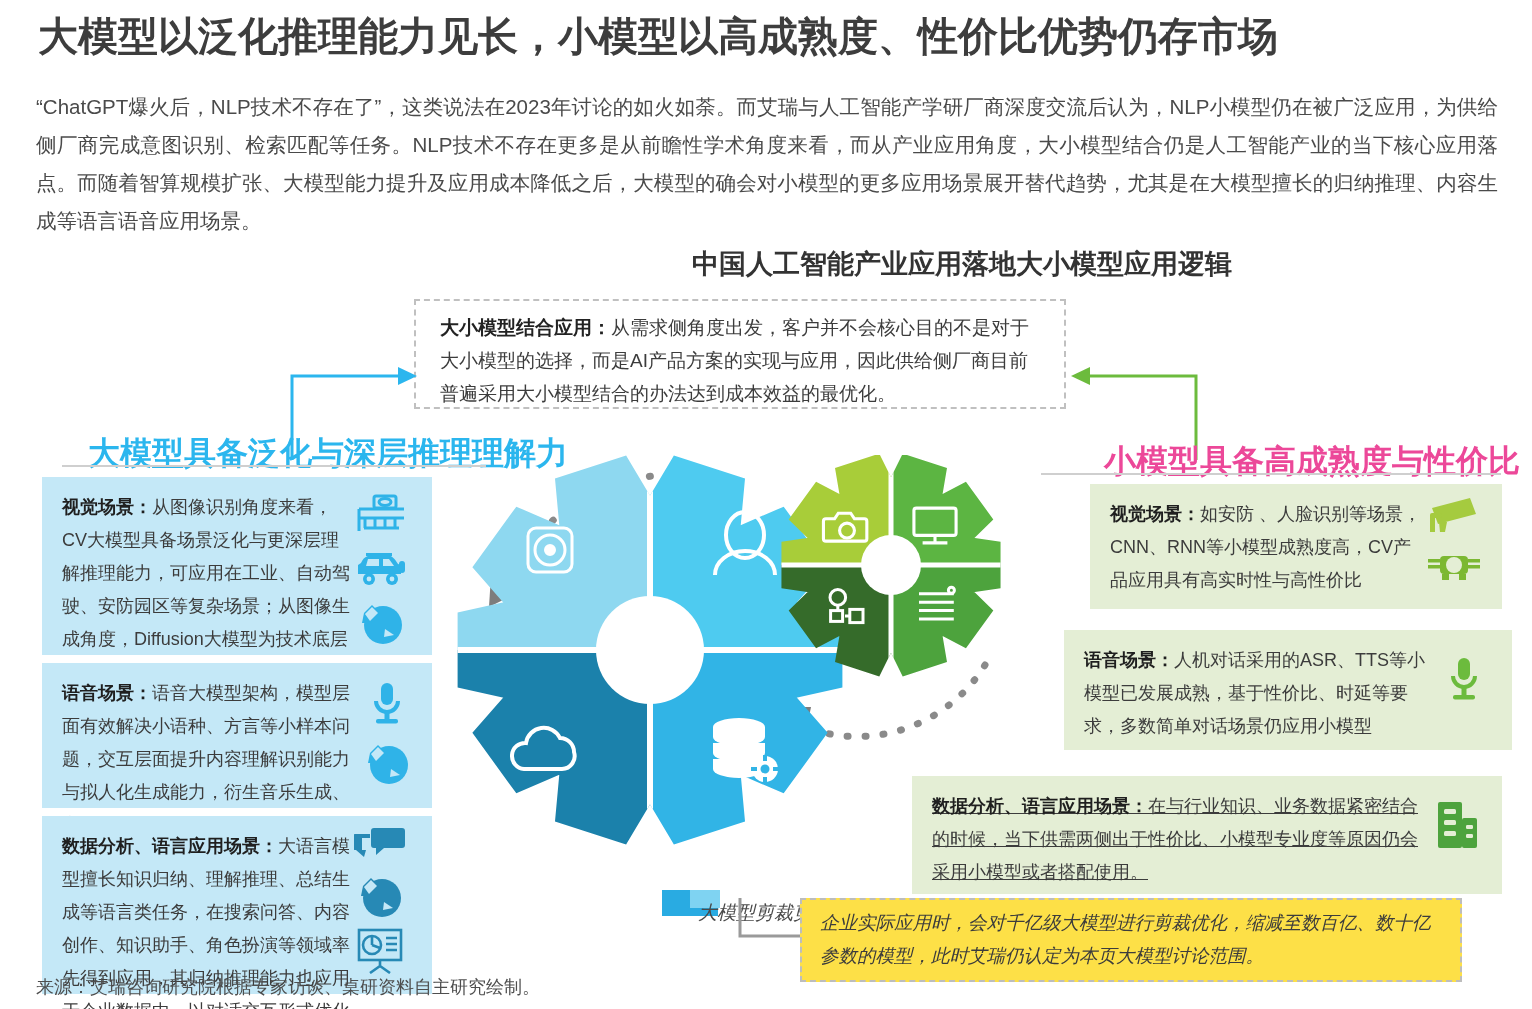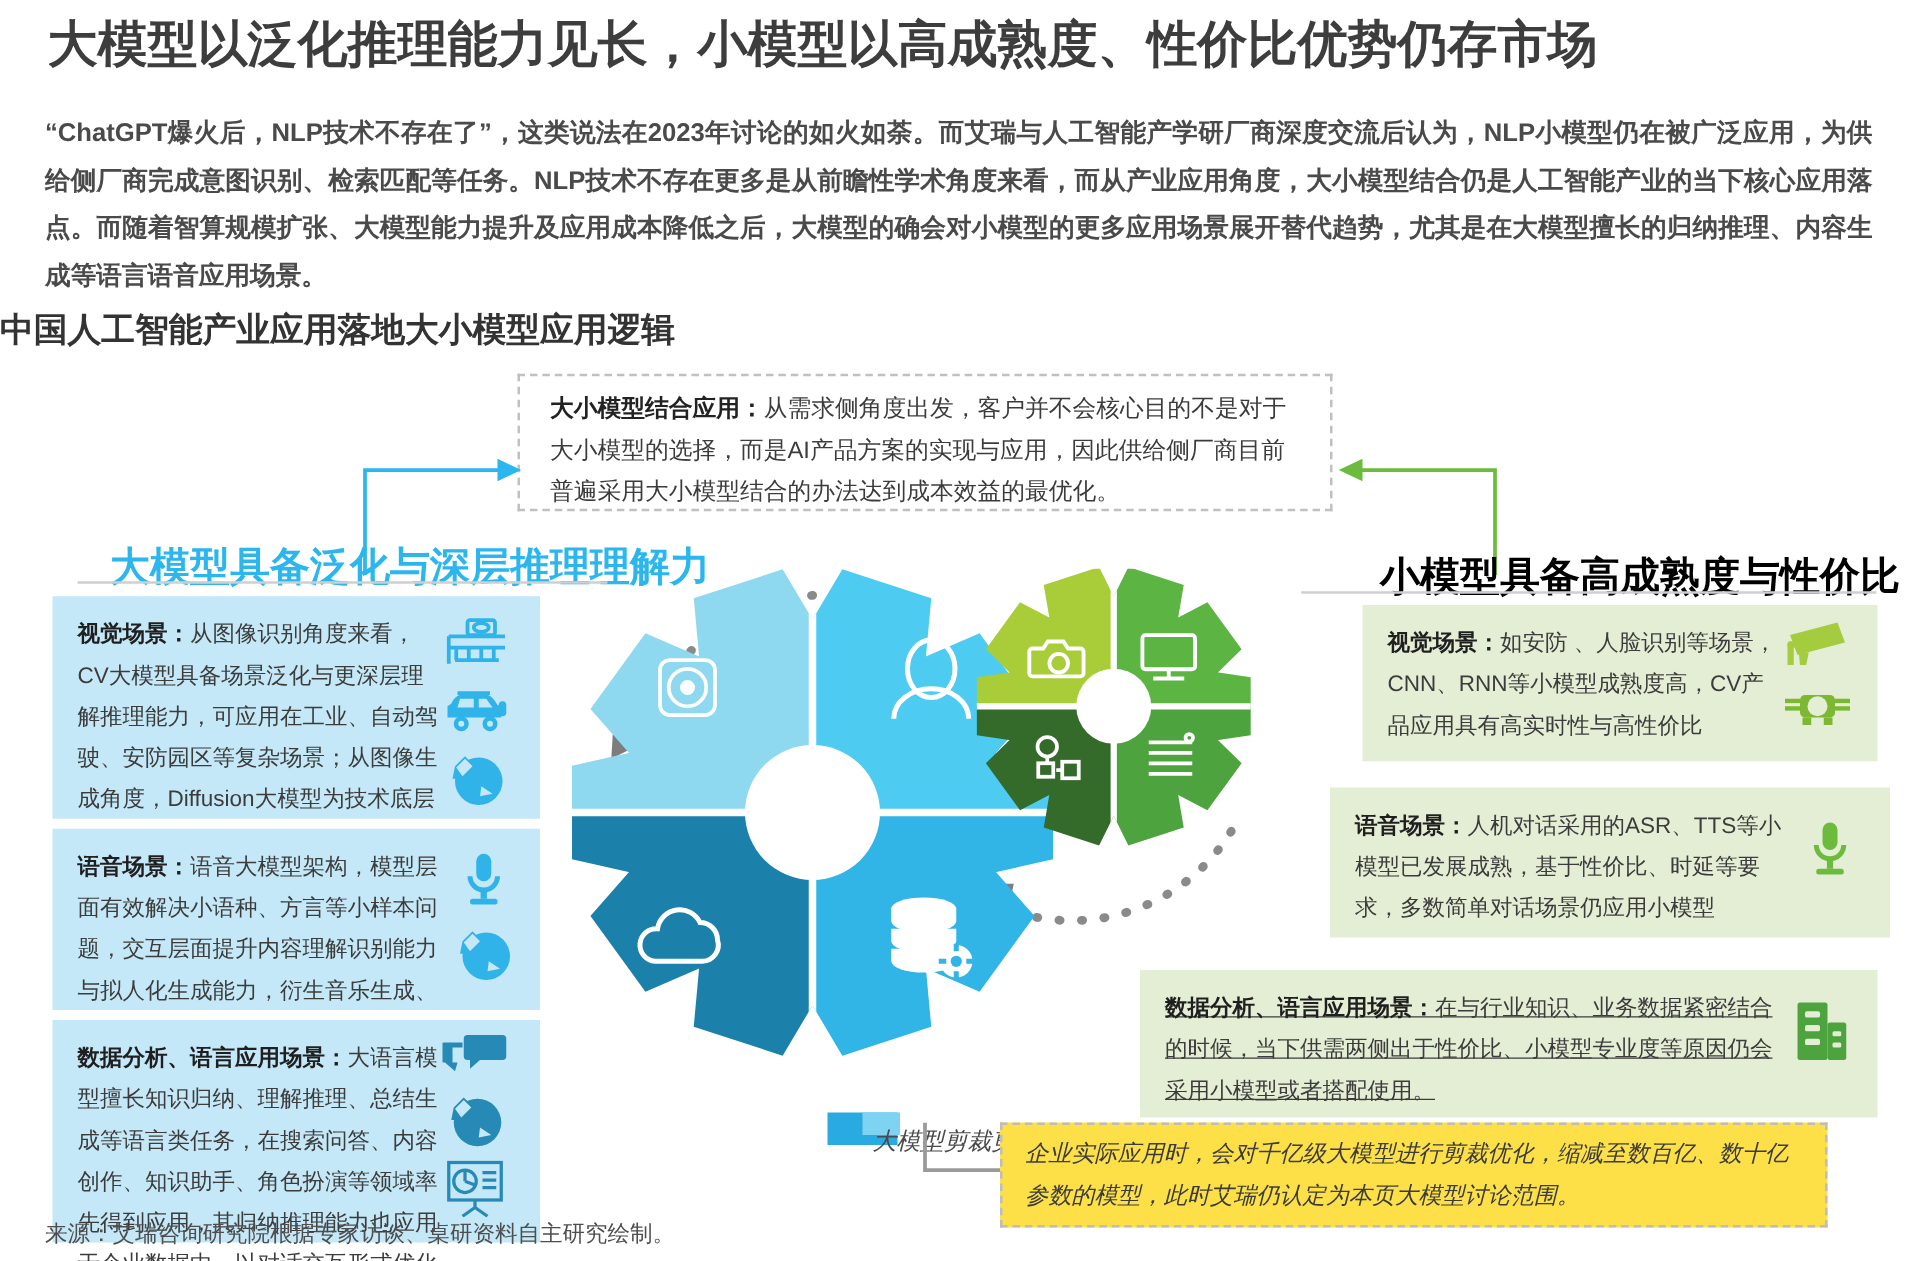--- a/index.html
+++ b/index.html
@@ -16,27 +16,26 @@
   
   .headline{
     position:absolute;left:38px;top:10px;width:1460px;
     font-size:40px;font-weight:bold;color:#3d3d3d;
     letter-spacing:0px;line-height:52px;white-space:nowrap;
   }
   .lede{
     position:absolute;left:36px;top:88px;width:1462px;
     font-size:20.5px;line-height:38px;color:#4a4a4a;
     text-align:justify;
-    font-weight:bold;
   }
   .lede p{margin:0;text-indent:0;}
 
   
   .chart-title{
-    position:absolute;left:0;top:246px;width:1232px;text-align:left;
+    position:absolute;left:0;top:246px;width:1232px;text-align:right;
     font-size:27px;font-weight:bold;color:#333;
   }
 
   
   .top-callout{
     position:absolute;left:414px;top:299px;width:652px;height:110px;
     border:2px dashed #c0c0c0;
     background:#ffffff;
     padding:10px 18px 10px 24px;
     box-sizing:border-box;
@@ -46,21 +45,21 @@
 
   
   .arrow-blue{position:absolute;left:286px;top:350px;width:132px;height:112px;}
   .arrow-green{position:absolute;left:1066px;top:350px;width:136px;height:112px;}
 
   
   .col-head{
     position:absolute;font-size:32px;font-weight:bold;white-space:nowrap;
   }
   .col-head-l{left:88px;top:432px;color:#2bb6ee;}
-  .col-head-r{left:1104px;top:440px;color:#000000;}
+  .col-head-r{left:1104px;top:440px;color:#ec4899;}
   .rule{position:absolute;height:2px;background:#cfcfcf;}
   .rule-l{left:62px;top:465px;width:424px;}
   .rule-r{left:1041px;top:473px;width:460px;}
 
   
   .box{
     position:absolute;box-sizing:border-box;
     padding:14px 78px 12px 20px;
     font-size:18px;line-height:33px;color:#3c3c3c;
   }

